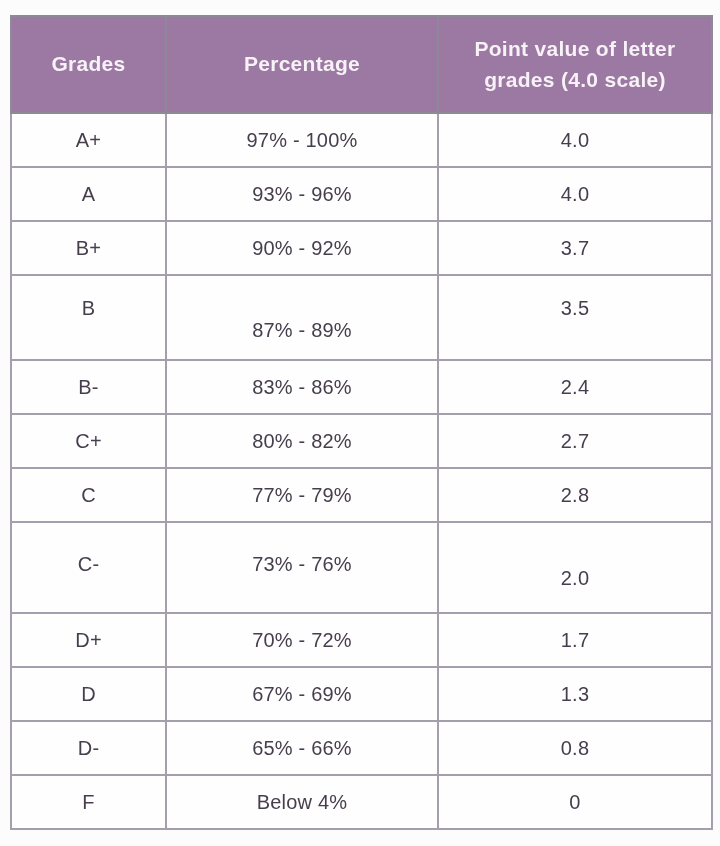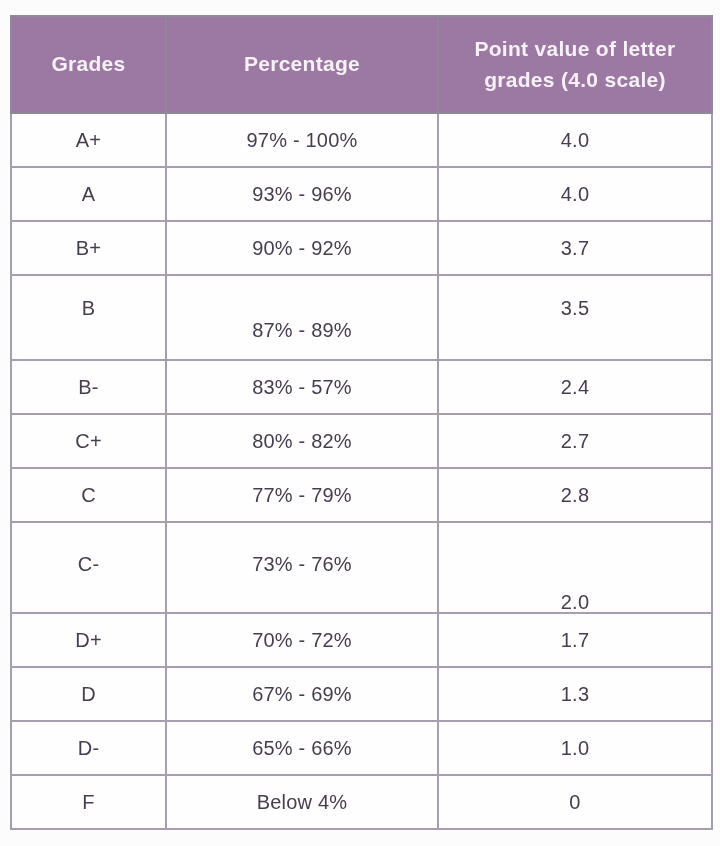--- a/index.html
+++ b/index.html
@@ -54,21 +54,21 @@
   tbody tr { height: 54px; }
   tr.tall-b { height: 85px; }
   tr.tall-c { height: 91px; }
   .cell { display: inline-block; position: relative; }
   
   tr.tall-b td:nth-child(1) .cell,
   tr.tall-b td:nth-child(3) .cell { top: -9px; }
   tr.tall-b td:nth-child(2) .cell { top: 13px; }
   tr.tall-c td:nth-child(1) .cell,
   tr.tall-c td:nth-child(2) .cell { top: -3px; }
-  tr.tall-c td:nth-child(3) .cell { top: 32px; margin-top: 6px; }
+  tr.tall-c td:nth-child(3) .cell { top: 8px; margin-top: 6px; }
 </style>
 </head>
 <body>
 
 <div class="page">
   <table class="grades-table">
     <colgroup>
       <col class="c1">
       <col class="c2">
       <col class="c3">
@@ -96,21 +96,21 @@
         <td><span class="cell">90% - 92%</span></td>
         <td><span class="cell">3.7</span></td>
       </tr>
       <tr class="tall-b">
         <td><span class="cell">B</span></td>
         <td><span class="cell">87% - 89%</span></td>
         <td><span class="cell">3.5</span></td>
       </tr>
       <tr>
         <td><span class="cell">B-</span></td>
-        <td><span class="cell">83% - 57%</span></td>
+        <td><span class="cell">83% - 86%</span></td>
         <td><span class="cell">2.4</span></td>
       </tr>
       <tr>
         <td><span class="cell">C+</span></td>
         <td><span class="cell">80% - 82%</span></td>
         <td><span class="cell">2.7</span></td>
       </tr>
       <tr>
         <td><span class="cell">C</span></td>
         <td><span class="cell">77% - 79%</span></td>
@@ -127,21 +127,21 @@
         <td><span class="cell">1.7</span></td>
       </tr>
       <tr>
         <td><span class="cell">D</span></td>
         <td><span class="cell">67% - 69%</span></td>
         <td><span class="cell">1.3</span></td>
       </tr>
       <tr>
         <td><span class="cell">D-</span></td>
         <td><span class="cell">65% - 66%</span></td>
-        <td><span class="cell">1.0</span></td>
+        <td><span class="cell">0.8</span></td>
       </tr>
       <tr>
         <td><span class="cell">F</span></td>
         <td><span class="cell">Below 4%</span></td>
         <td><span class="cell">0</span></td>
       </tr>
     </tbody>
   </table>
 </div>
 

